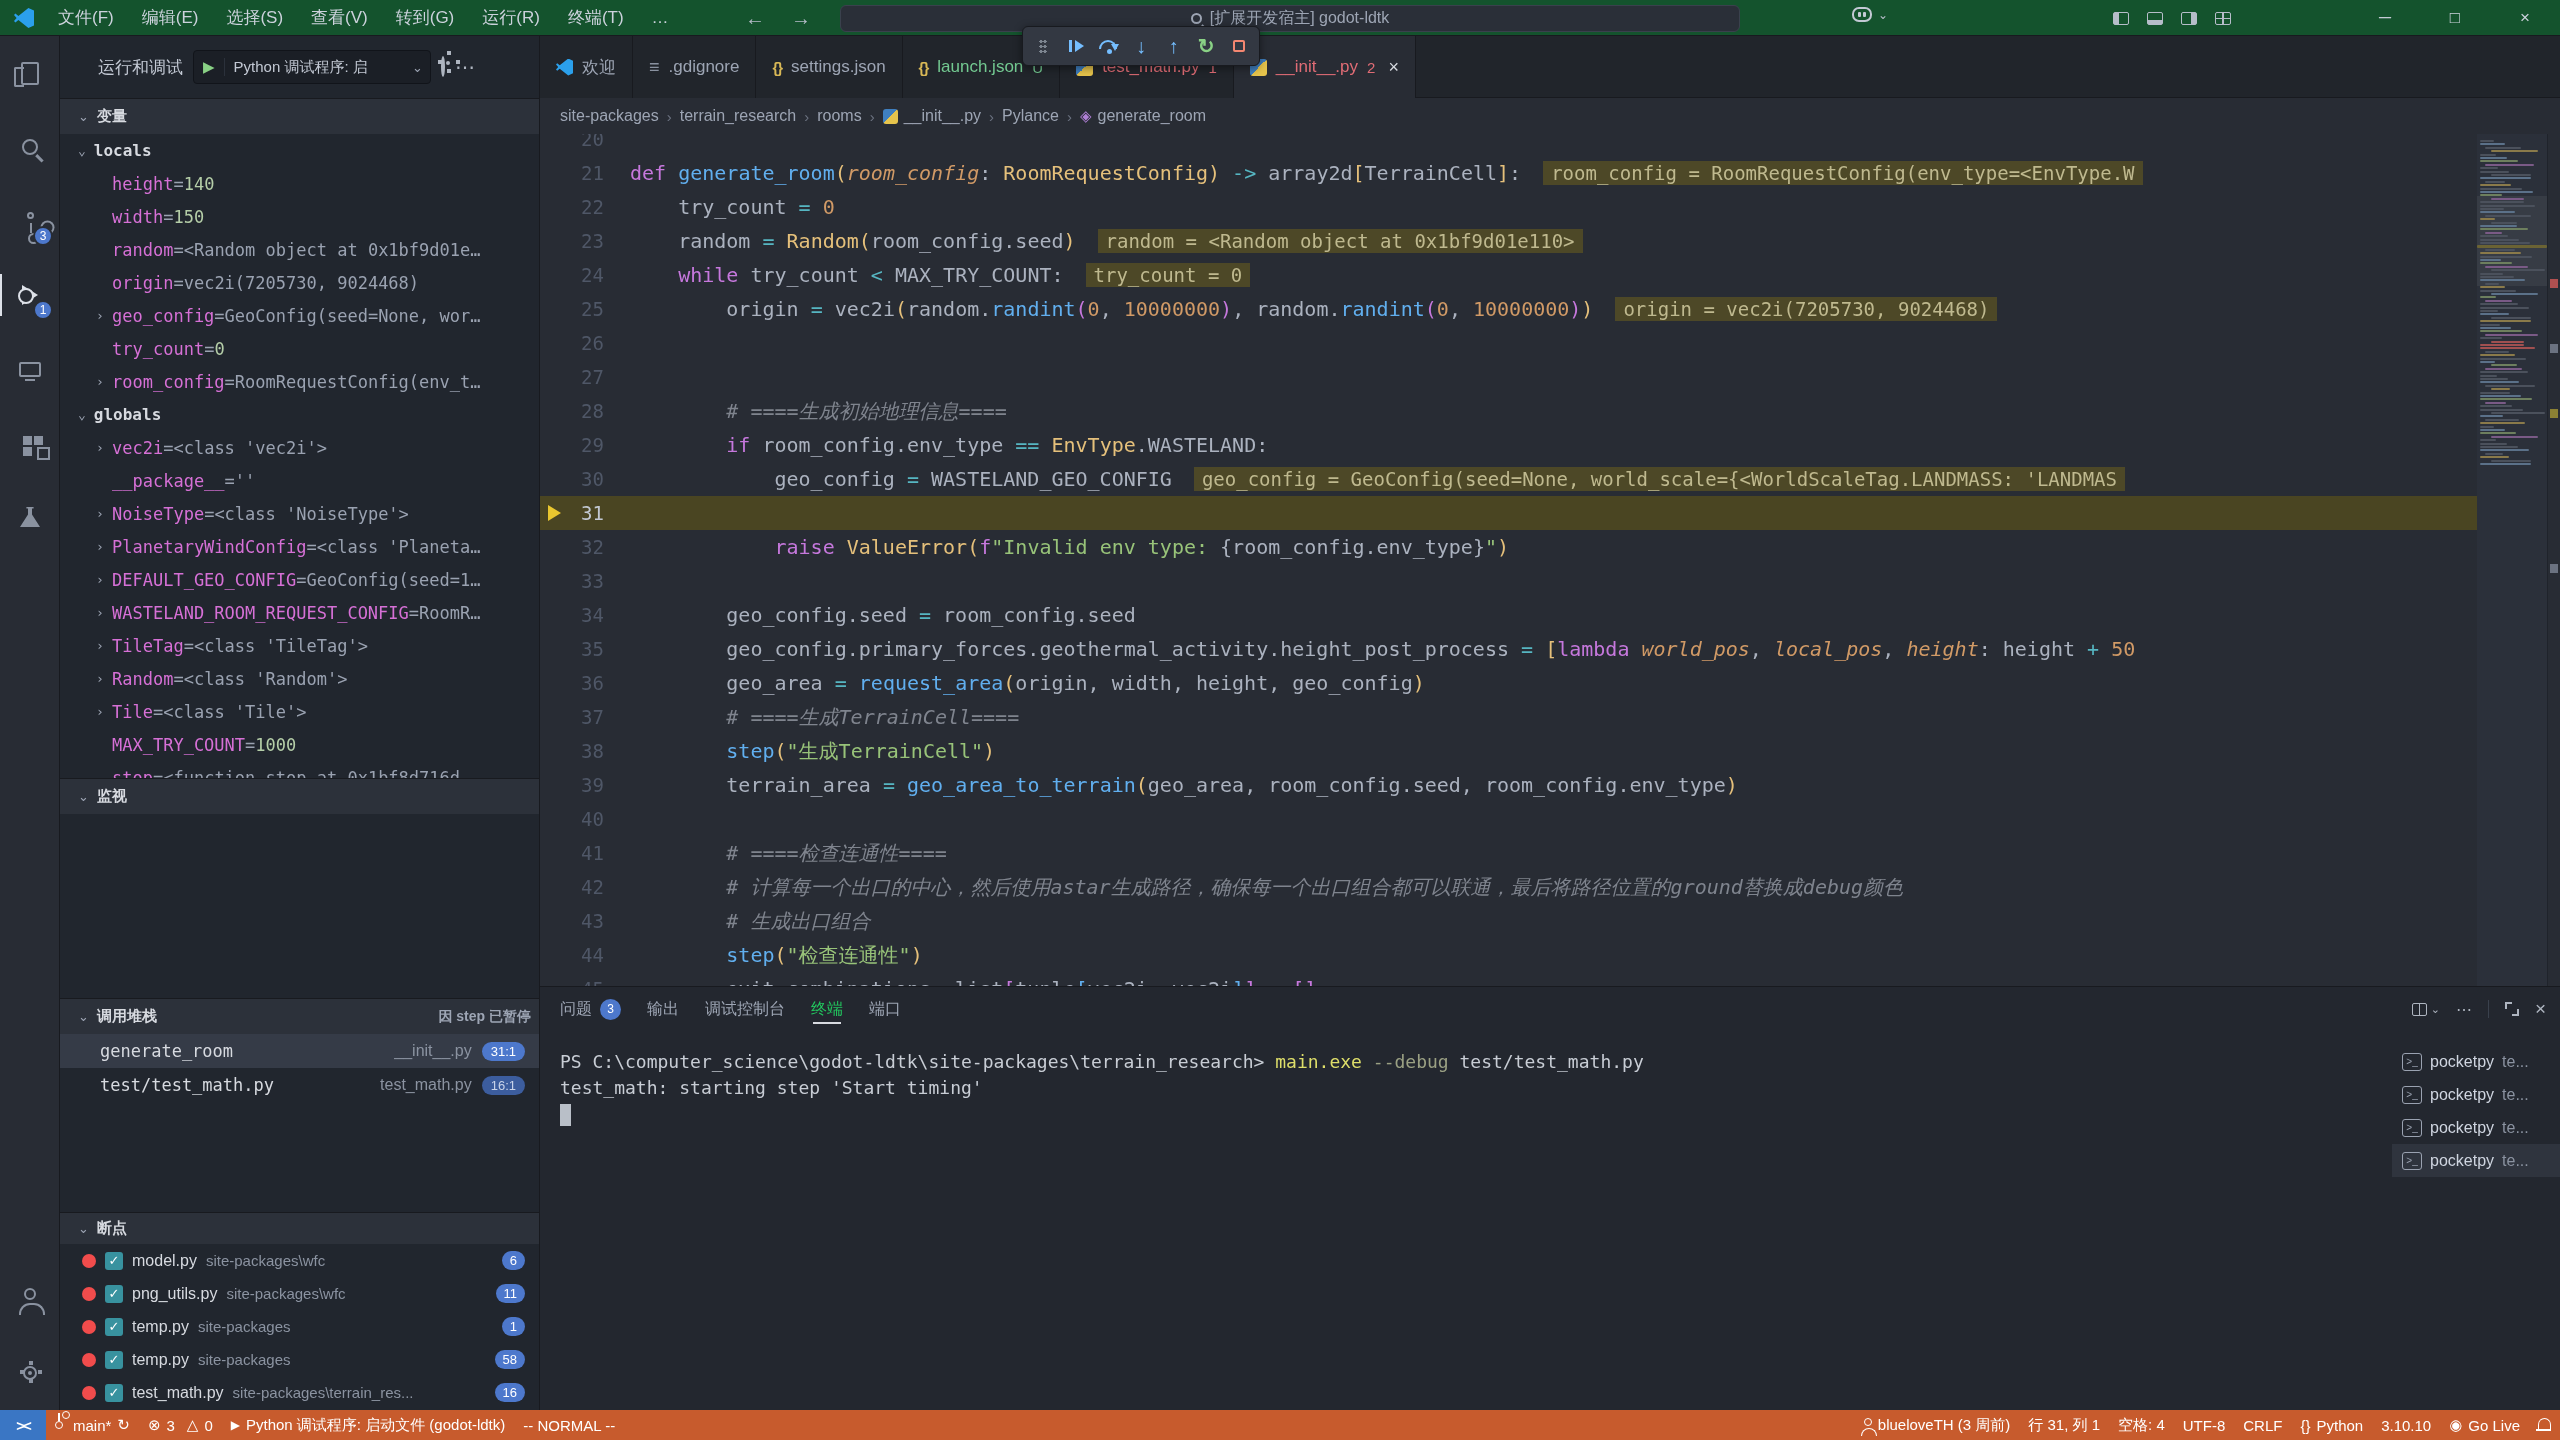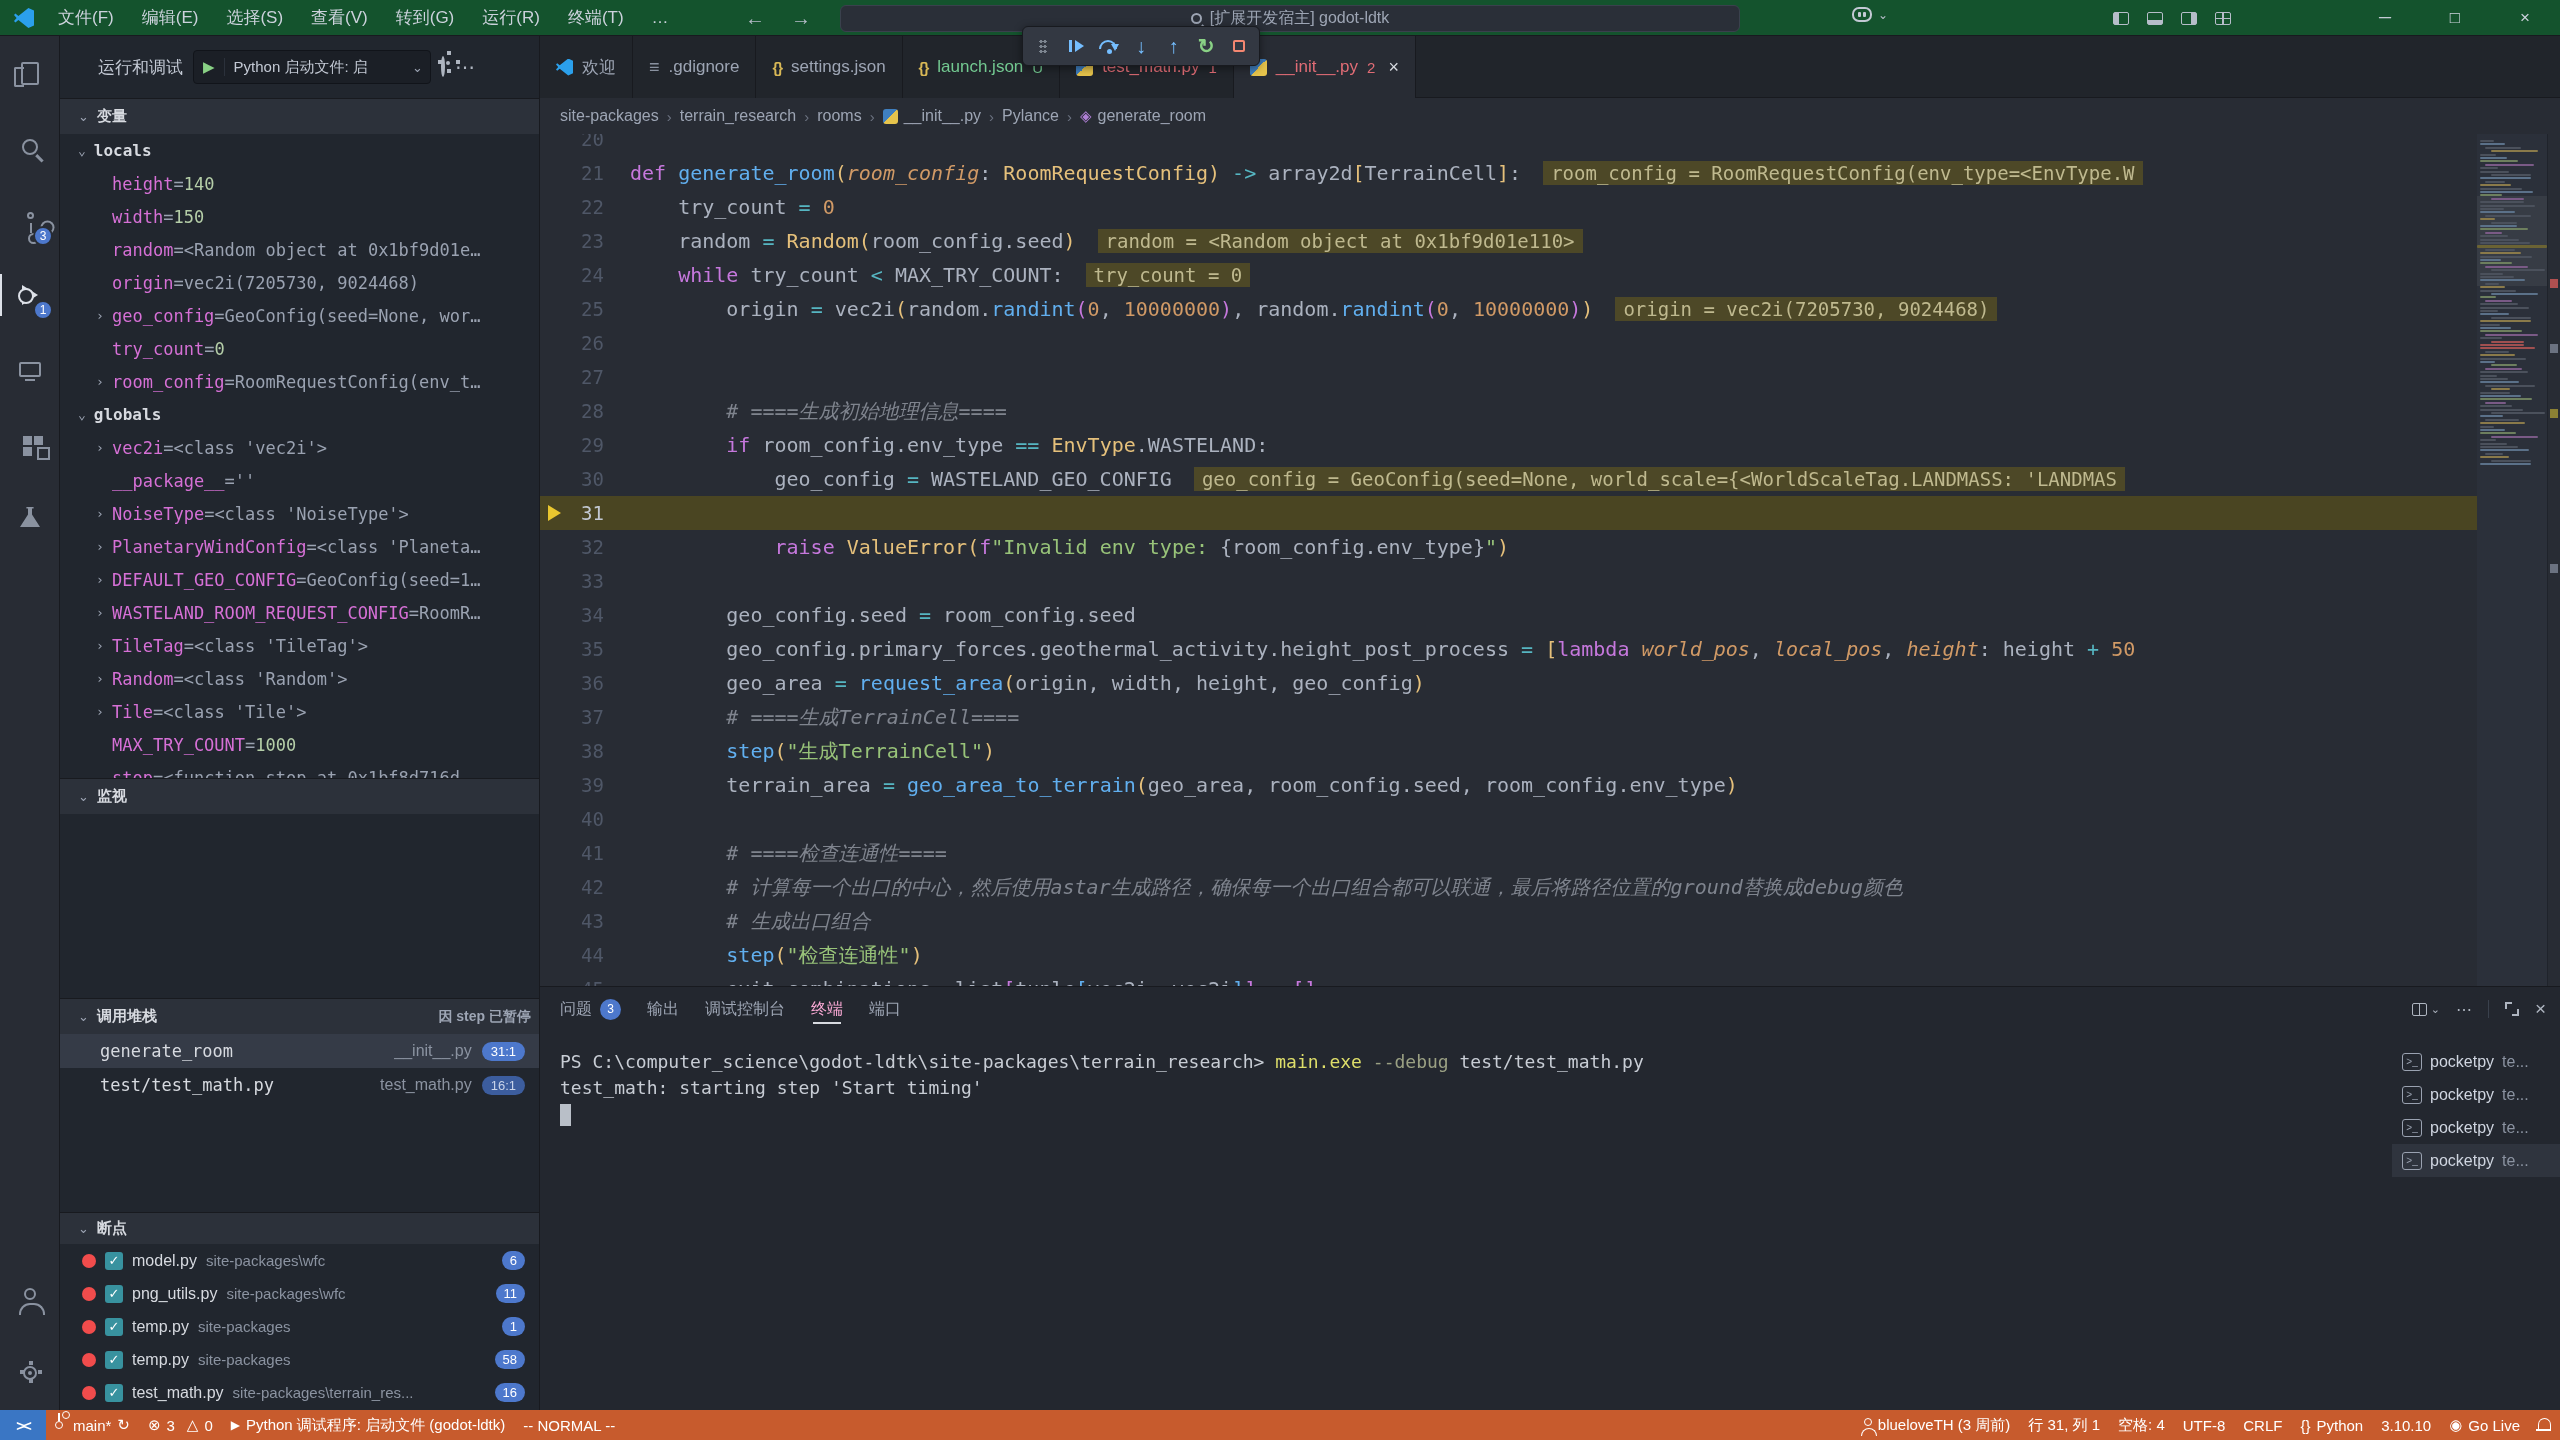--- a/index.html
+++ b/index.html
@@ -140,21 +140,21 @@
   .minimap { position:absolute; top:0; right:13px; width:70px; height:852px; background:#2b303a; overflow:hidden; }
   .mm-bar { position:absolute; height:2px; border-radius:1px; }
   .mm-slider { position:absolute; left:0; right:0; background:rgba(255,255,255,.06); }
   .ruler { position:absolute; top:0; right:0; width:13px; height:852px; background:#282c34; border-left:1px solid #1f232b; }
   .ruler i { position:absolute; left:2px; width:8px; height:9px; display:block; }
 
   
   .panel { position:absolute; top:950px; left:0; right:0; bottom:0; background:#23272f; border-top:1px solid #181a1f; }
   .panel-tabs { position:absolute; top:0; left:20px; height:44px; display:flex; align-items:center; gap:26px; font-size:16px; color:#9da5b4; }
   .ptab { height:44px; display:flex; align-items:center; gap:8px; position:relative; }
-  .ptab.active { color:#f9a8d4; }
+  .ptab.active { color:#22c55e; }
   .ptab.active::after { content:''; position:absolute; left:2px; right:2px; bottom:7px; height:2px; background:#d7dae0; }
   .pbadge { min-width:21px; height:21px; border-radius:11px; background:#4d78cc; color:#fff; font-size:12px; display:flex; align-items:center; justify-content:center; }
   .panel-icons { position:absolute; top:0; right:14px; height:44px; display:flex; align-items:center; gap:16px; color:#aeb5c0; }
   .ic-split { width:15px; height:13px; border:1.6px solid currentColor; border-radius:2px; position:relative; }
   .ic-split::after { content:''; position:absolute; left:6px; top:0; bottom:0; width:1.6px; background:currentColor; }
   .pdiv { width:1px; height:18px; background:#3a414d; }
   .ic-max { width:14px; height:14px; position:relative; }
   .ic-max::before { content:''; position:absolute; left:0; top:0; width:5px; height:5px; border-top:2px solid currentColor; border-left:2px solid currentColor; }
   .ic-max::after { content:''; position:absolute; right:0; bottom:0; width:5px; height:5px; border-bottom:2px solid currentColor; border-right:2px solid currentColor; }
   .term { position:absolute; top:44px; left:20px; right:175px; bottom:0; font-family:"DejaVu Sans Mono",monospace; font-size:18px; line-height:26px; overflow:hidden; padding-top:18px; }
@@ -277,21 +277,21 @@
         <span class="ic-gear"></span>
       </div>
   </div>
 </div>
 
 <div class="sidebar">
   <div class="runbar">
     <span class="runbar-title">运行和调试</span>
     <span class="runsel">
       <span class="play">▶</span>
-      <span class="runcfg">Python 启动文件: 启</span>
+      <span class="runcfg">Python 调试程序: 启</span>
       <span class="chev">⌄</span>
     </span>
     <span class="gear"><span class="ic-gear" style="transform:scale(.8)"></span></span>
     <span class="dots">⋯</span>
   </div>
   <div class="sect-head" style="top:62px">
     <span class="chev">⌄</span>
       <span>变量</span>
   </div>
   <div class="varlist mono" id="varlist">

